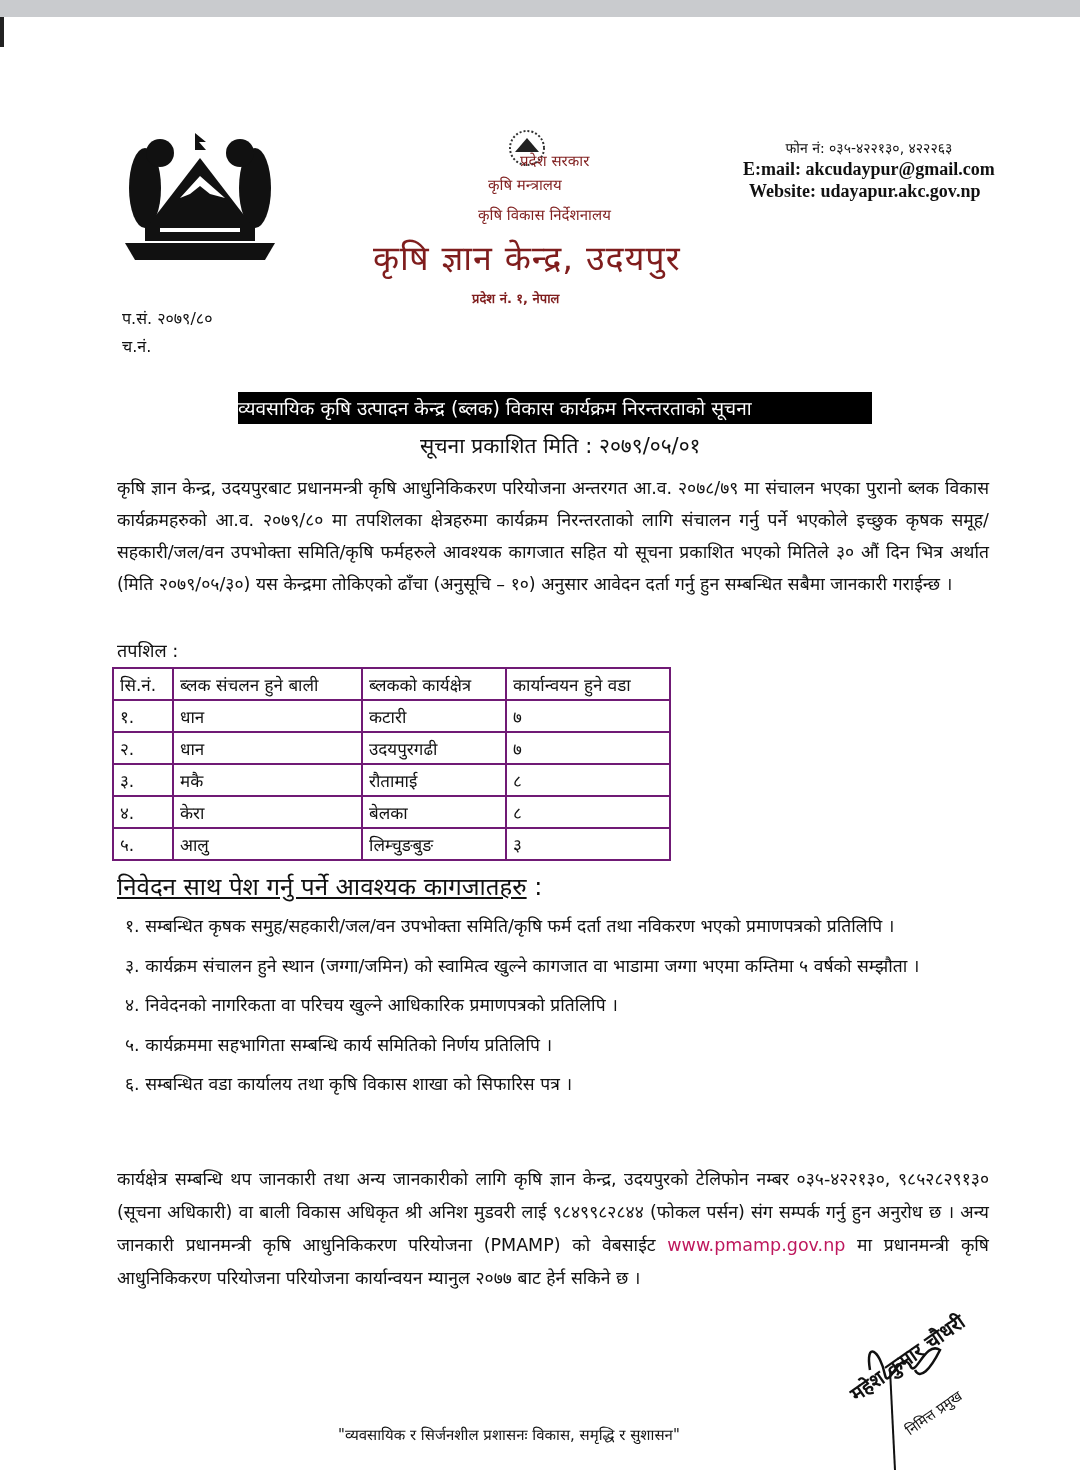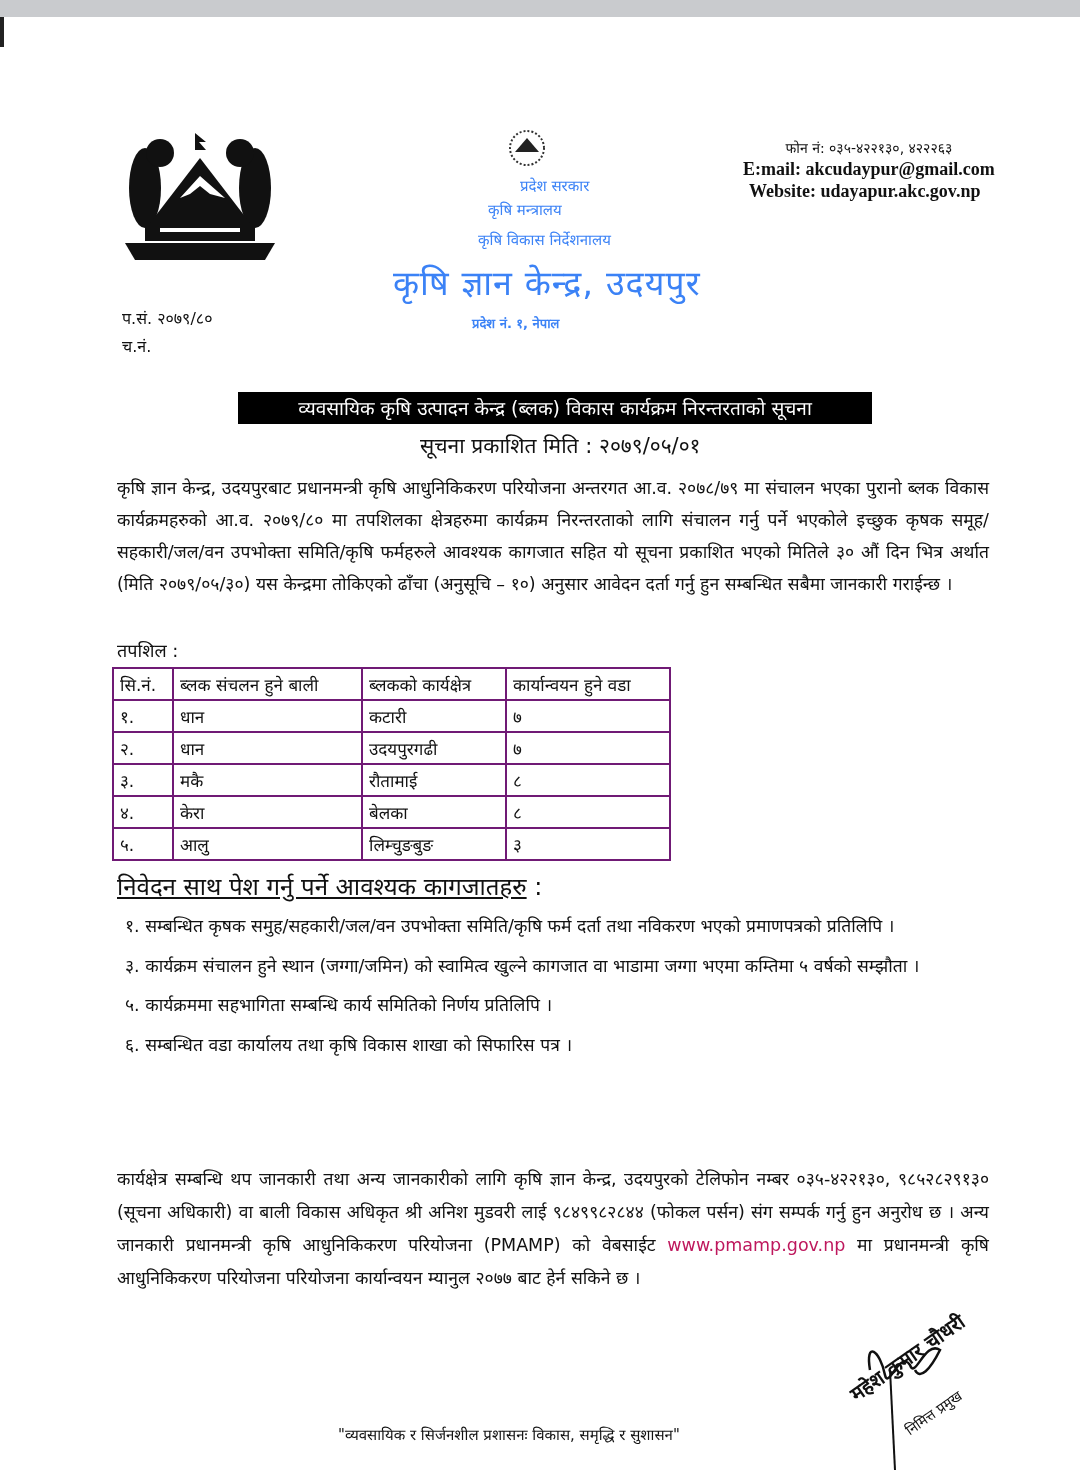--- a/index.html
+++ b/index.html
@@ -10,39 +10,39 @@
   }
   .topband { position: absolute; left: 0; top: 0; width: 1080px; height: 17px; background: #c9cbce; }
   .leftedge { position: absolute; left: 0; top: 17px; width: 4px; height: 30px; background: #222; }
   .abs { position: absolute; }
 
   
   .emblem { left: 120px; top: 128px; width: 160px; height: 135px; }
 
   
   .seal-logo { left: 497px; top: 128px; width: 60px; height: 40px; }
-  .hdr-line { font-size: 15px; line-height: 18px; white-space: nowrap; color:#3b82f6;margin-top:25px; }
+  .hdr-line { font-size: 15px; line-height: 18px; white-space: nowrap; color:#7f1d1d; }
   .hdr-govt { left: 520px; top: 152px; }
   .hdr-ministry { left: 488px; top: 176px; }
   .hdr-directorate { left: 478px; top: 206px; }
-  .hdr-office { left: 393px; top: 238px; font-size: 34px; line-height: 40px; font-weight: normal; letter-spacing: 1px; }
+  .hdr-office { left: 373px; top: 238px; font-size: 34px; line-height: 40px; font-weight: normal; letter-spacing: 1px; }
   .hdr-province { left: 472px; top: 290px; font-size: 13px; font-weight: bold; }
 
   
   .contact { left: 735px; top: 138px; font-family: "Liberation Serif", serif; font-weight: bold; }
   .contact .phone { font-family: "DejaVu Sans", sans-serif; font-weight: normal; font-size: 14px; line-height: 20px; padding-left: 8px; text-align: center; }
   .contact .email { font-size: 18px; line-height: 22px; padding-left: 8px; }
   .contact .web { font-size: 18px; line-height: 22px; padding-left: 14px; }
 
   
   .ref { left: 122px; top: 305px; font-size: 16px; line-height: 28px; }
 
   
   .titlebar { left: 238px; top: 392px; width: 634px; height: 32px; background: #000; color: #fff;
-    font-size: 19px; line-height: 32px; white-space: nowrap; overflow: hidden; text-align: center; }
+    font-size: 19px; line-height: 32px; white-space: nowrap; overflow: hidden; text-align: left; }
   .pubdate { left: 420px; top: 430px; font-size: 21px; line-height: 32px; white-space: nowrap; }
 
   .para { left: 117px; width: 872px; font-size: 17.5px; line-height: 32px; text-align: justify; }
   .p1 { top: 472px; }
   .tapshil { left: 117px; top: 637px; font-size: 18px; line-height: 28px; }
 
   table.blocks { position: absolute; left: 112px; top: 667px; border-collapse: collapse; font-size: 17px; }
   table.blocks td, table.blocks th { border: 2px solid #701a75; height: 30px; padding: 0 6px; text-align: left; font-weight: normal; white-space: nowrap; }
   table.blocks th { height: 30px; }
   .c1 { width: 46px; } .c2 { width: 175px; } .c3 { width: 130px; } .c4 { width: 150px; }
@@ -155,20 +155,21 @@
   </tbody>
 </table>
 
 <div class="abs docs-title">
   <span class="u">निवेदन साथ पेश गर्नु पर्ने आवश्यक कागजातहरु</span><span> :</span>
 </div>
 
 <div class="abs docs">
   <div>१. सम्बन्धित कृषक समुह/सहकारी/जल/वन उपभोक्ता समिति/कृषि फर्म दर्ता तथा नविकरण भएको प्रमाणपत्रको प्रतिलिपि ।</div>
   <div>३. कार्यक्रम संचालन हुने स्थान (जग्गा/जमिन) को स्वामित्व खुल्ने कागजात वा भाडामा जग्गा भएमा कम्तिमा ५ वर्षको सम्झौता ।</div>
+  <div>४. निवेदनको नागरिकता वा परिचय खुल्ने आधिकारिक प्रमाणपत्रको प्रतिलिपि ।</div>
   <div>५. कार्यक्रममा सहभागिता सम्बन्धि कार्य समितिको निर्णय प्रतिलिपि ।</div>
   <div>६. सम्बन्धित वडा कार्यालय तथा कृषि विकास शाखा को सिफारिस पत्र ।</div>
 </div>
 
 <div class="abs contactpara"><span>कार्यक्षेत्र सम्बन्धि थप जानकारी तथा अन्य जानकारीको लागि कृषि ज्ञान केन्द्र, उदयपुरको टेलिफोन नम्बर ०३५-४२२१३०, ९८५२८२९१३० (सूचना अधिकारी) वा बाली विकास अधिकृत श्री अनिश मुडवरी लाई ९८४९९८२८४४ (फोकल पर्सन) संग सम्पर्क गर्नु हुन अनुरोध छ । अन्य जानकारी प्रधानमन्त्री कृषि आधुनिकिकरण परियोजना (PMAMP) को वेबसाईट </span><a>www.pmamp.gov.np</a><span> मा प्रधानमन्त्री कृषि आधुनिकिकरण परियोजना परियोजना कार्यान्वयन म्यानुल २०७७ बाट हेर्न सकिने छ ।</span></div>
 
 <div class="abs motto">"व्यवसायिक र सिर्जनशील प्रशासनः विकास, समृद्धि र सुशासन"</div>
 
 <svg class="abs signature" viewBox="0 0 170 140">
   <path d="M10,40 C5,10 20,20 25,45 C28,60 40,20 50,35 C55,50 65,10 80,20 C70,40 60,50 55,40" fill="none" stroke="#111" stroke-width="2.5"></path>

